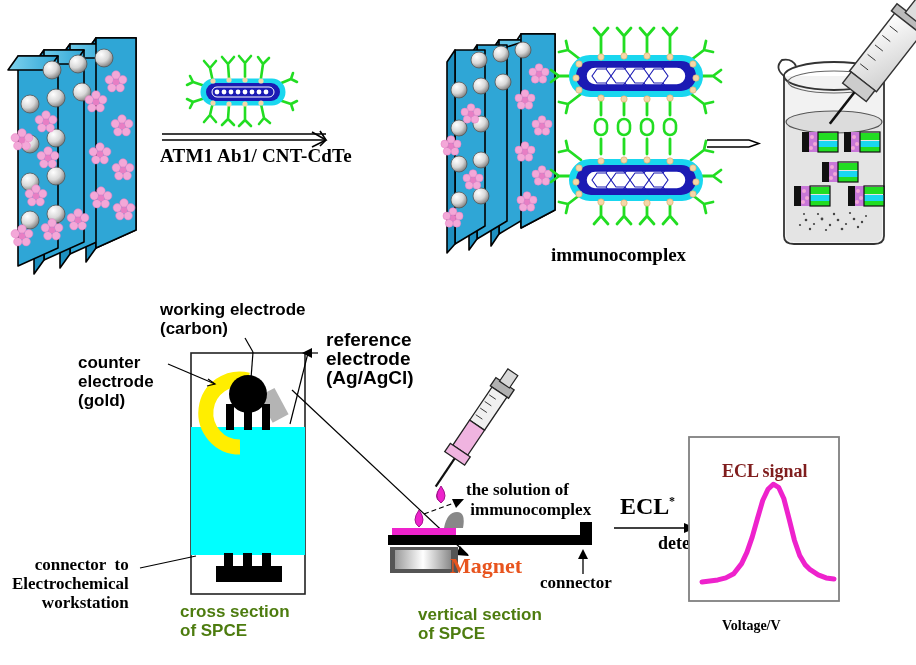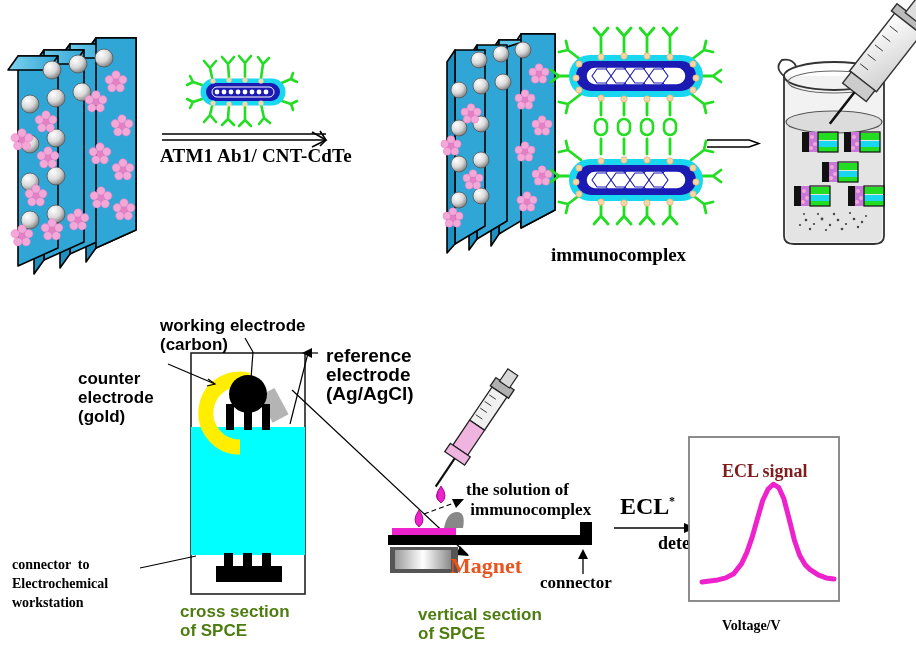--- a/index.html
+++ b/index.html
@@ -1,21 +1,21 @@
 <!DOCTYPE html>
 <html><head>
 <meta charset="utf-8">
 <style>
   html,body{margin:0;padding:0;background:#fff;}
   body{width:916px;height:665px;position:relative;overflow:hidden;
        font-family:"Liberation Serif",serif;}
   .stage{position:absolute;left:0;top:0;width:916px;height:544px;}
   .abs{position:absolute;}
   .lbl-sans{font-family:"Liberation Sans",sans-serif;font-weight:bold;
-            font-size:16px;color:#000;line-height:17px;white-space:pre;margin-top:16px;}
+            font-size:16px;color:#000;line-height:17px;white-space:pre;}
   .lbl-serif{font-family:"Liberation Serif",serif;font-weight:bold;
              font-size:16px;color:#000;line-height:18px;white-space:pre;}
   .lbl-blue{font-family:"Liberation Sans",sans-serif;font-weight:bold;
             font-size:16px;color:#4d7c0f;line-height:18px;white-space:pre;}
   .lbl-orange{font-family:"Liberation Serif",serif;font-weight:bold;
               font-size:22px;color:#e8541e;white-space:pre;}
   .lbl-magenta{font-family:"Liberation Serif",serif;font-weight:bold;
                font-size:18px;color:#7f1d1d;white-space:pre;}
   svg{display:block;overflow:visible;}
 </style>
@@ -626,21 +626,21 @@
   </div>
 
   <div class="abs lbl-sans" style="left:160px;top:300px;font-size:17px;line-height:19px;">working electrode
 (carbon)</div>
   <div class="abs lbl-sans" style="left:78px;top:353px;font-size:17px;line-height:19px;">counter
 electrode
 (gold)</div>
   <div class="abs lbl-sans" style="left:326px;top:330px;font-size:19px;line-height:19px;">reference
 electrode
 (Ag/AgCl)</div>
-  <div class="abs lbl-serif" style="left:12px;top:555px;font-size:14px;line-height:19px;">connector  to
+  <div class="abs lbl-serif" style="left:12px;top:555px;font-size:17px;line-height:19px;text-align:right;">connector  to
 Electrochemical
 workstation</div>
   <div class="abs lbl-blue" style="left:180px;top:602px;font-size:17px;line-height:19px;">cross section
 of SPCE</div>
 
   <div class="abs" style="left:0;top:290px;pointer-events:none;">
     <svg width="500" height="320" viewBox="0 0 500 320">
       <g stroke="#000" stroke-width="1.2" fill="none">
 
         <path d="M245,48 L253,62"></path>

